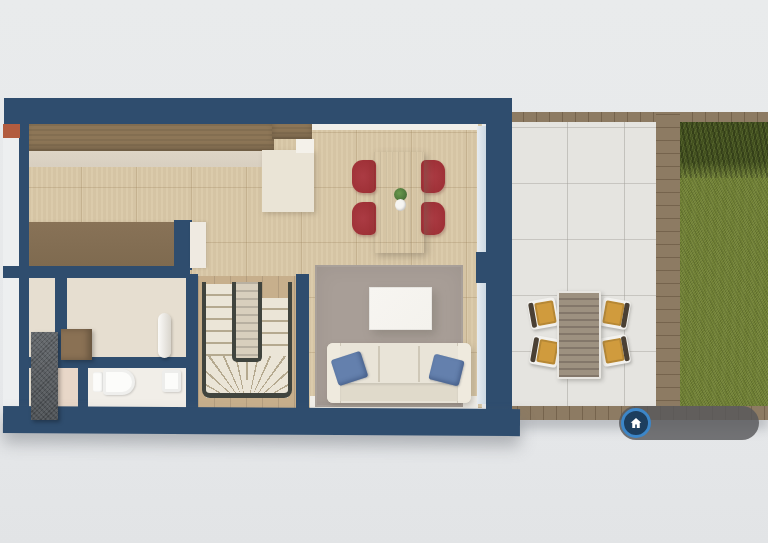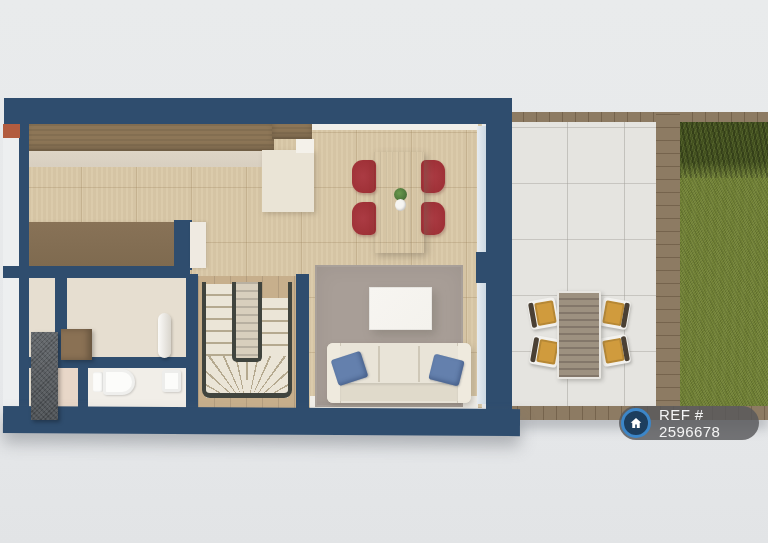--- a/index.html
+++ b/index.html
@@ -236,16 +236,15 @@
   <div class="abs stone" style="left:31px;top:332px;width:27px;height:88px;"></div>
   <div class="abs cube" style="left:61px;top:329px;width:31px;height:31px;"></div>
   <div class="abs cylinder" style="left:158px;top:313px;width:13px;height:45px;"></div>
 
   <div class="abs badge">
     <span class="badge-icon">
       <svg width="16" height="16" viewBox="0 0 24 24" aria-hidden="true">
         <path d="M12 4.5l8 7h-2.4v8h-4.4v-5.4h-2.4v5.4H6.4v-8H4z" fill="#ffffff"></path>
       </svg>
     </span>
-    <span class="badge-label">REF # 2596678</span>
   </div>
 
 </div>
 
 </body></html>

